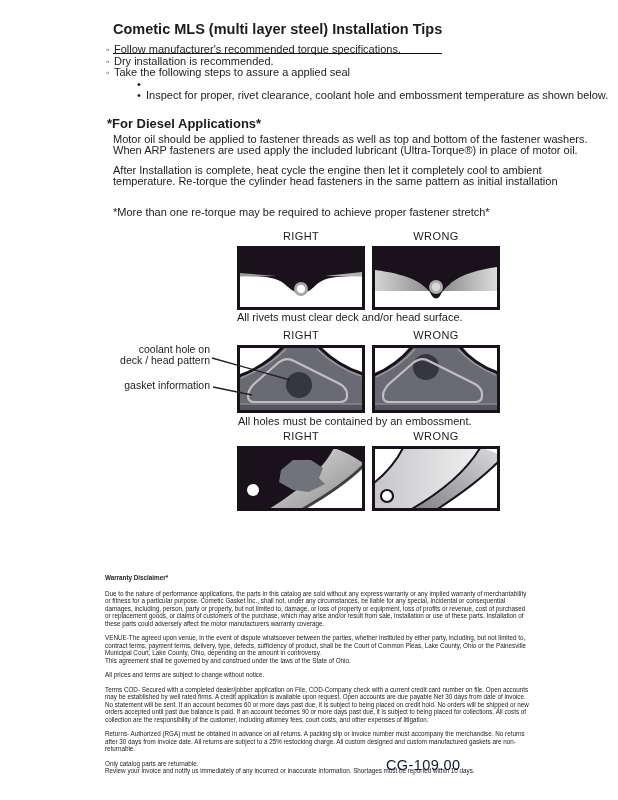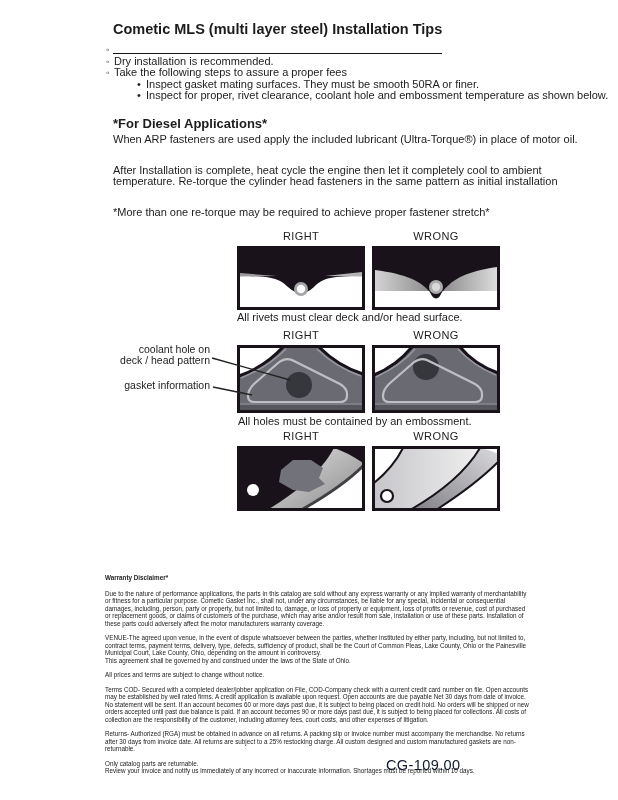--- a/index.html
+++ b/index.html
@@ -33,41 +33,42 @@
 </head>
 <body>
 
 <div id="page">
 
   <div class="abs title" style="left:113px;top:21px;">Cometic MLS (multi layer steel) Installation Tips</div>
 
   <div class="abs tips" style="left:106px;top:44px;">
     <div class="tip-line">
       <span class="marker">◦</span>
+      <span>Follow manufacturer's recommended torque specifications.</span>
     </div>
     <div class="tip-line">
       <span class="marker">◦</span>
       <span>Dry installation is recommended.</span>
     </div>
     <div class="tip-line">
       <span class="marker">◦</span>
-      <span>Take the following steps to assure a proper fees</span>
+      <span>Take the following steps to assure a applied seal</span>
     </div>
     <div class="tip-line sub">
       <span class="marker">•</span>
-      <span>Inspect gasket mating surfaces.  They must be smooth 50RA or finer.</span>
     </div>
     <div class="tip-line sub">
       <span class="marker">•</span>
       <span>Inspect for proper, rivet clearance, coolant hole and embossment temperature as shown below.</span>
     </div>
   </div>
 
-  <div class="abs diesel-head" style="left:113px;top:116px;text-align:center;">*For Diesel Applications*</div>
+  <div class="abs diesel-head" style="left:107px;top:116px;text-align:center;">*For Diesel Applications*</div>
   <div class="abs" style="left:113px;top:134px;">
+    <div class="bodyline">Motor oil should be applied to fastener threads as well as top and bottom of the fastener washers.</div>
     <div class="bodyline">When ARP fasteners are used apply the included lubricant (Ultra-Torque®) in place of motor oil.</div>
   </div>
   <div class="abs" style="left:113px;top:165px;">
     <div class="bodyline">After Installation is complete, heat cycle the engine then let it completely cool to ambient</div>
     <div class="bodyline">temperature. Re-torque the cylinder head fasteners in the same pattern as initial installation</div>
   </div>
   <div class="abs bodyline" style="left:113px;top:207px;">*More than one re-torque may be required to achieve proper fastener stretch*</div>
 
   <div class="abs rw-label" style="left:301px;top:230px;">RIGHT</div>
   <div class="abs rw-label" style="left:436px;top:230px;">WRONG</div>

